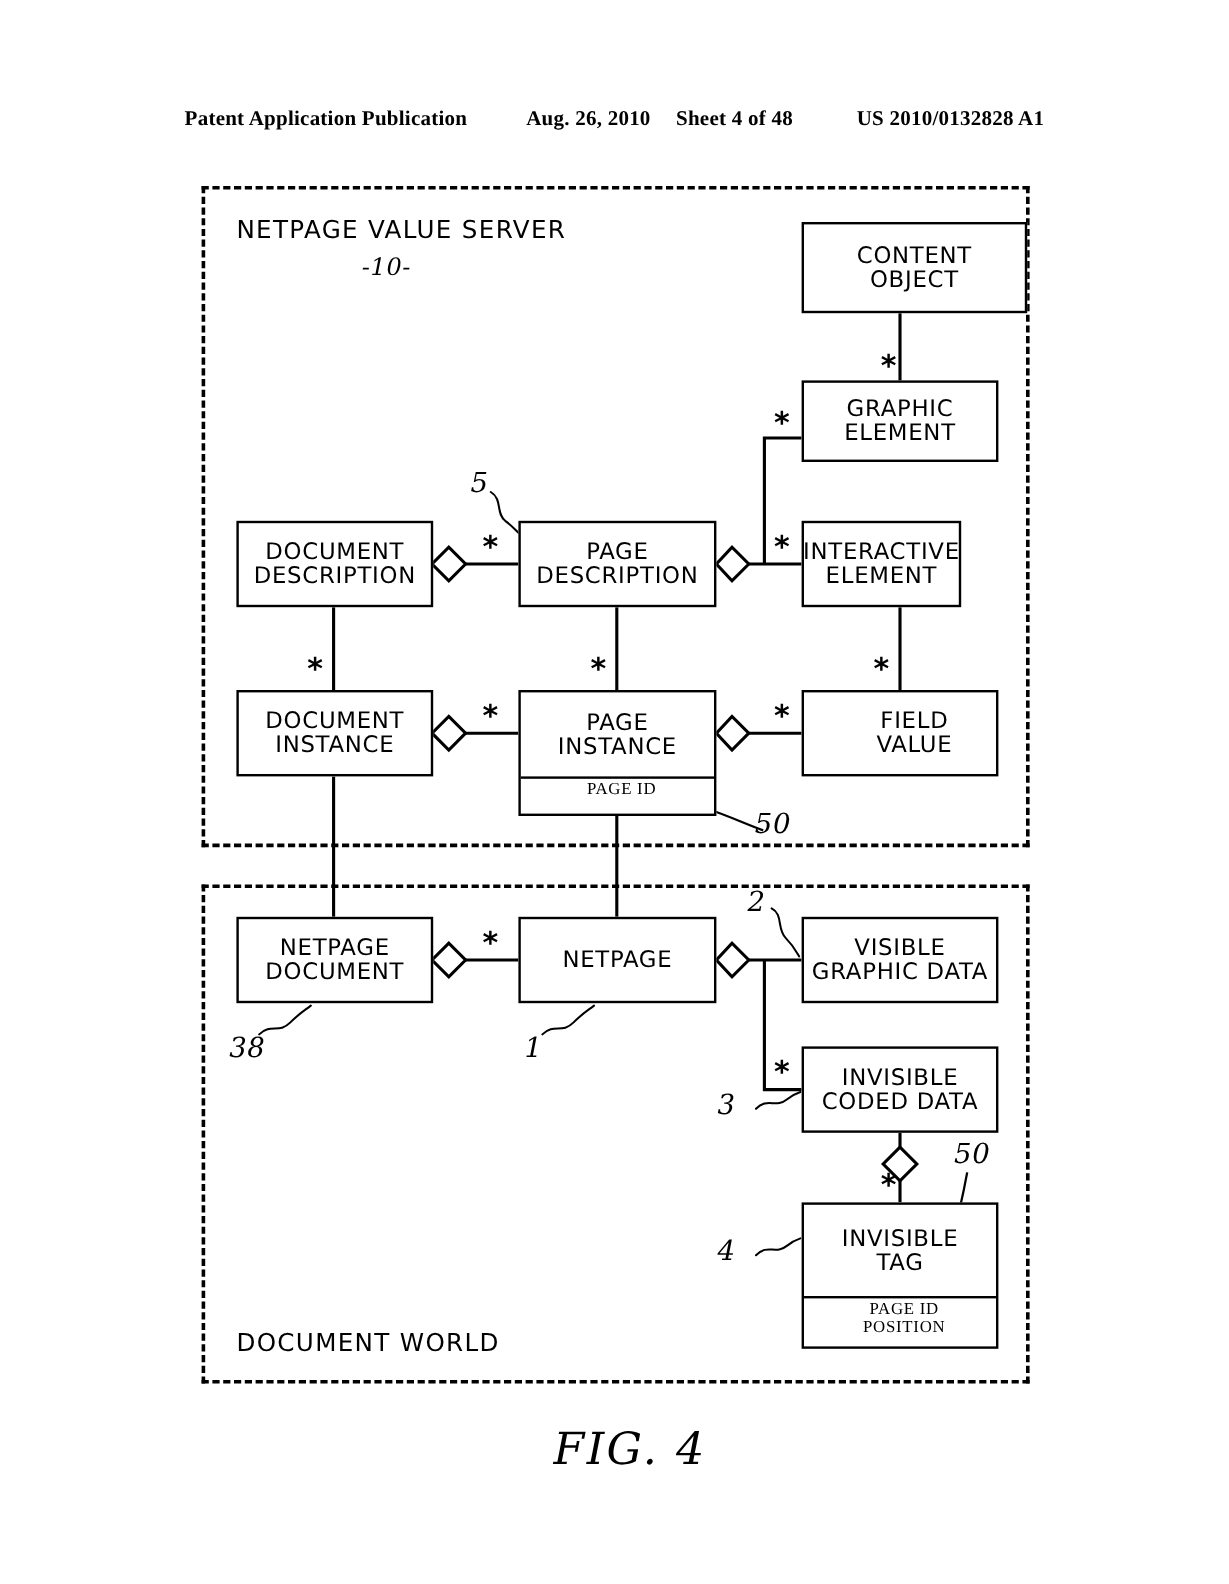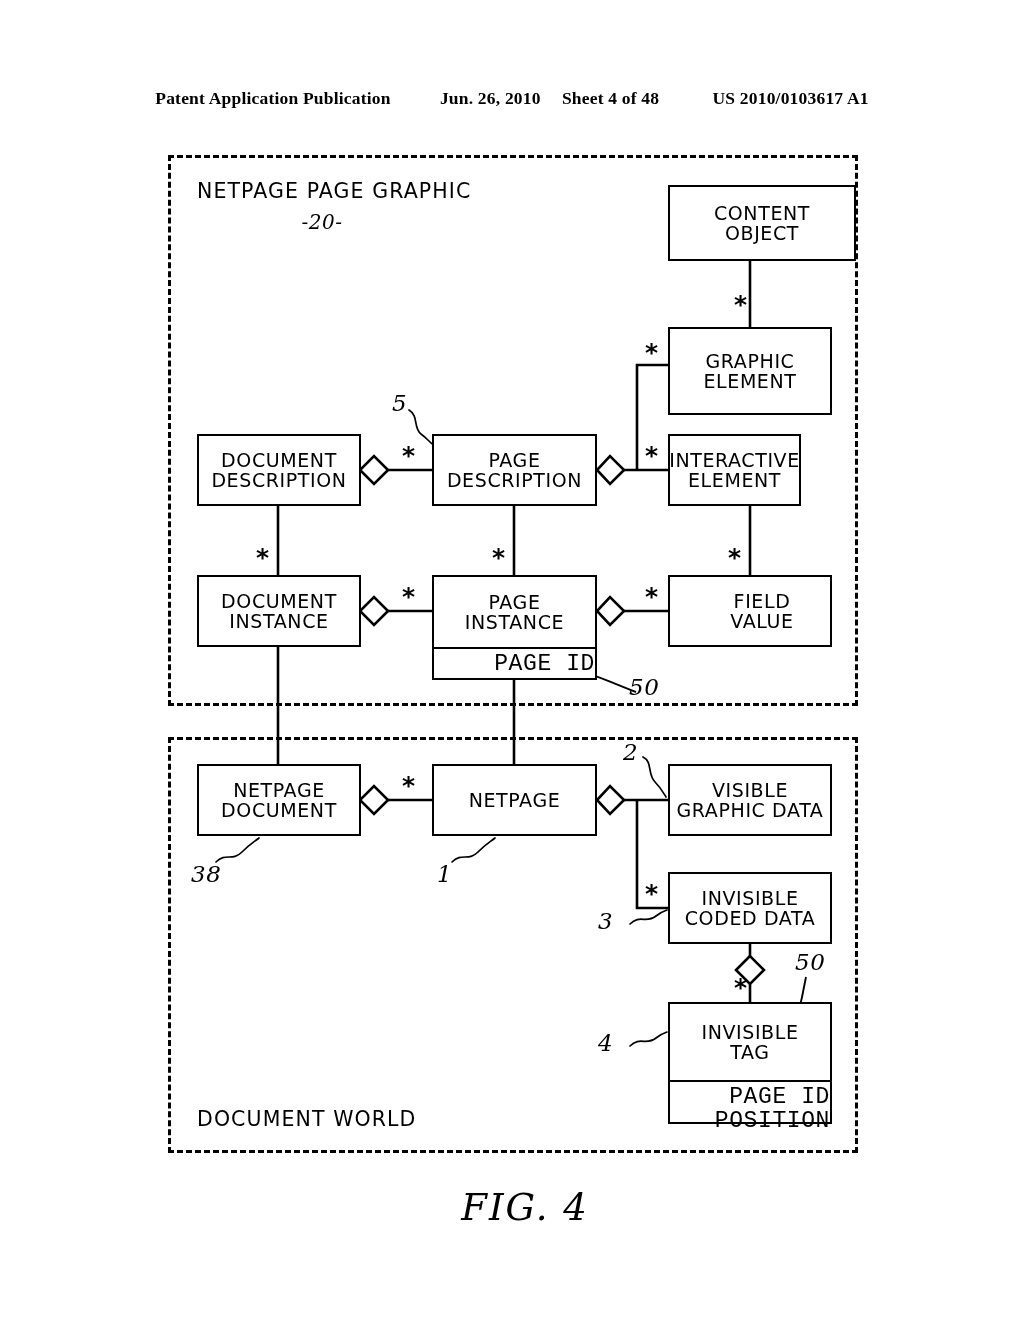--- a/index.html
+++ b/index.html
@@ -98,32 +98,32 @@
     text-align: center;
     font-family: "DejaVu Sans", sans-serif;
     font-size: 19px;
     line-height: 1.06;
     letter-spacing: 0.6px;
     padding: 0 3px;
     white-space: pre-line;
   }
   .uml-attr {
     border-top: 2.5px solid #000;
-    font-family: Liberation Mono, monospace;
-    font-size: 23px;
+    font-family: Liberation Serif, serif;
+    font-size: 14px;
     line-height: 1.06;
     letter-spacing: 0.6px;
-    text-align: right;
+    text-align: center;
     padding: 3px 0 3px 7px;
     white-space: pre-line;
   }
 
   
   #box-content-object    { left: 668px; top: 185px;  width: 188px; height: 76px; }
-  #box-graphic-element   { left: 668px; top: 327px;  width: 164px; height: 88px; }
+  #box-graphic-element   { left: 668px; top: 317px;  width: 164px; height: 68px; }
   #box-document-description { left: 197px; top: 434px; width: 164px; height: 72px; }
   #box-page-description  { left: 432px; top: 434px;  width: 165px; height: 72px; }
   #box-interactive-element { left: 668px; top: 434px; width: 133px; height: 72px; }
   #box-document-instance { left: 197px; top: 575px;  width: 164px; height: 72px; }
   #box-page-instance     { left: 432px; top: 575px;  width: 165px; height: 105px; }
   #box-page-instance .uml-name { height: 70px; flex: 0 0 70px; }
   #box-field-value       { left: 668px; top: 575px;  width: 164px; height: 72px; padding-left: 24px; }
   #box-netpage-document  { left: 197px; top: 764px;  width: 164px; height: 72px; }
   #box-netpage           { left: 432px; top: 764px;  width: 165px; height: 72px; }
   #box-visible-graphic   { left: 668px; top: 764px;  width: 164px; height: 72px; }
@@ -162,25 +162,25 @@
     font-size: 37px;
     letter-spacing: 2px;
   }
 </style>
 </head>
 <body>
 
 <div id="page-header">
   <span class="hdr-seg">Patent Application Publication</span>
   <span class="gap-a"></span>
-  <span class="hdr-seg">Jun. 26, 2010</span>
+  <span class="hdr-seg">Aug. 26, 2010</span>
   <span class="gap-b"></span>
   <span class="hdr-seg">Sheet 4 of 48</span>
   <span class="gap-c"></span>
-  <span class="hdr-seg">US 2010/0103617 A1</span>
+  <span class="hdr-seg">US 2010/0132828 A1</span>
 </div>
 
 <div id="figure">
 
   <svg id="fig-svg" viewBox="0 0 1024 1320" xmlns="http://www.w3.org/2000/svg">
     <g stroke="#000" stroke-width="2.6" fill="none" stroke-linecap="butt">
 
       <line x1="750" y1="261" x2="750" y2="327"></line>
 
       <line x1="624" y1="470" x2="668" y2="470"></line>
@@ -242,22 +242,22 @@
     </g>
     <g fill="#000" stroke="none">
       <polygon points="544,663 560,657 558,671"></polygon>
       <polygon points="771,1084 786,1075 783,1090"></polygon>
     </g>
   </svg>
 
   <div class="panel" id="panel-server"></div>
   <div class="panel" id="panel-physical"></div>
 
-  <div class="panel-title" id="server-title">NETPAGE PAGE GRAPHIC</div>
-  <div id="server-ref">-20-</div>
+  <div class="panel-title" id="server-title">NETPAGE VALUE SERVER</div>
+  <div id="server-ref">-10-</div>
   <div class="panel-title" id="physical-title">DOCUMENT WORLD</div>
 
   <div class="uml-box" id="box-content-object">
     <div class="uml-name">CONTENT
 OBJECT</div>
   </div>
 
   <div class="uml-box" id="box-graphic-element">
     <div class="uml-name">GRAPHIC
 ELEMENT</div>

